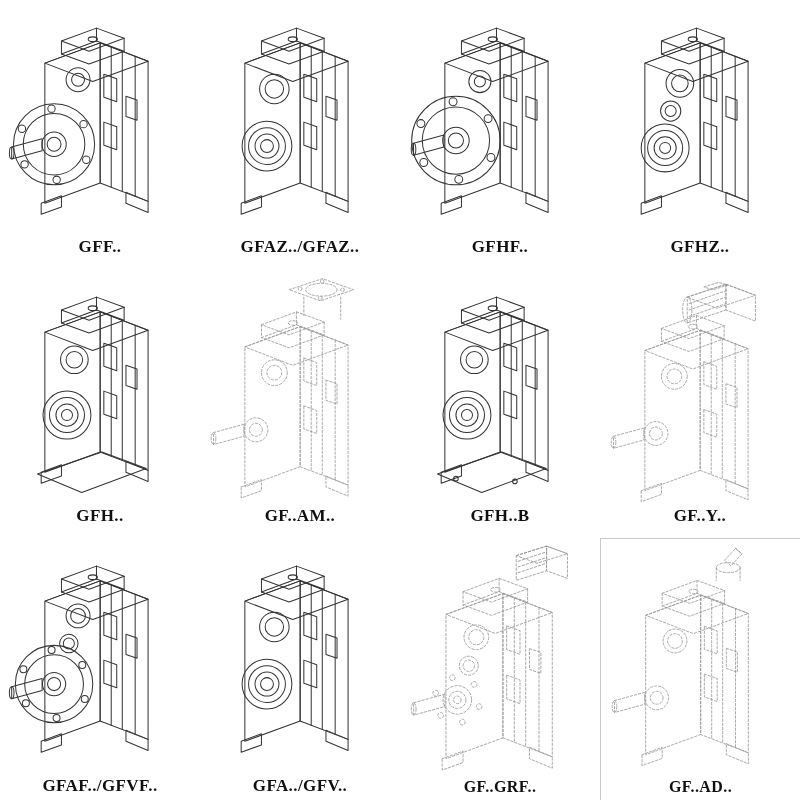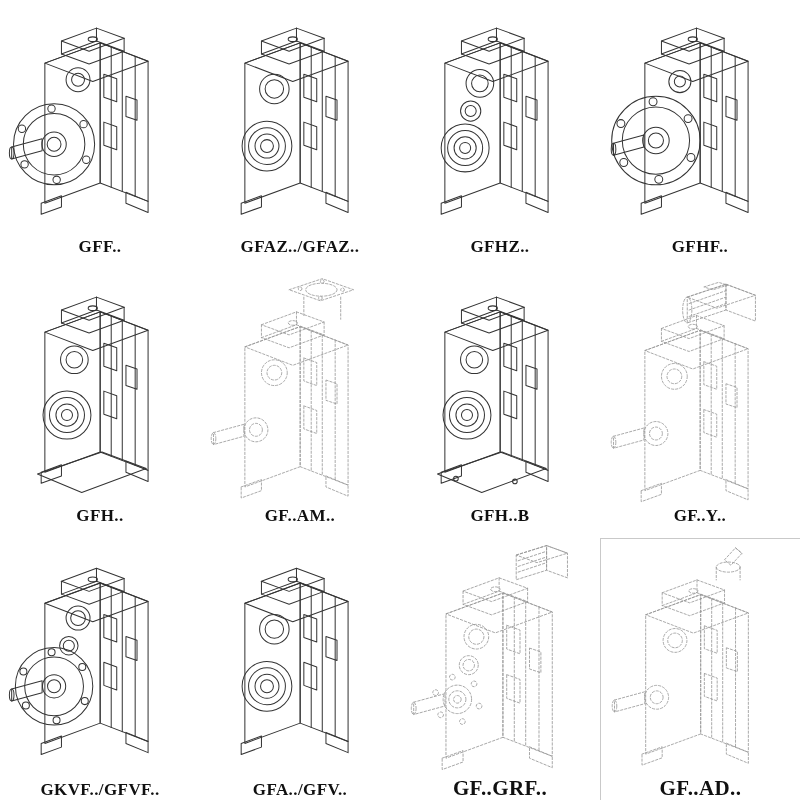--- a/index.html
+++ b/index.html
@@ -7,21 +7,21 @@
         font-family:"Liberation Serif","DejaVu Serif",serif;}
   .grid{width:800px;height:800px;display:grid;
         grid-template-columns:repeat(4,1fr);grid-template-rows:repeat(3,1fr);}
   .cell{display:flex;flex-direction:column;align-items:center;justify-content:flex-end;
         padding:6px 4px 12px;box-sizing:border-box;}
   .cell.boxed{border-left:1px solid #c9c9c9;border-top:1px solid #c9c9c9;}
   .drawing{flex:1 1 auto;width:100%;min-height:0;display:flex;align-items:center;justify-content:center;}
   .drawing svg{width:96%;height:100%;}
   .label{font-weight:700;font-size:17px;letter-spacing:0.4px;color:#101010;
          white-space:nowrap;line-height:1.1;margin-top:2px;}
-  .label.large{font-size:21px;}
+  .label.large{font-size:16px;}
 </style>
 </head>
 <body>
 
 <div class="page">
   <div class="grid" id="catalog-grid">
       <div class="cell">
         <div class="drawing">
           <svg viewBox="0 0 200 250" xmlns="http://www.w3.org/2000/svg" preserveAspectRatio="xMidYMid meet">
             <g fill="none" stroke="#343434" stroke-width="1.1" stroke-linejoin="round" stroke-linecap="round">
@@ -112,75 +112,75 @@
                 <line x1="126" y1="35" x2="126" y2="49"></line>
                 <ellipse cx="92" cy="36" rx="5" ry="2.5"></ellipse>
                 <line x1="112" y1="44.6" x2="112" y2="196.6"></line>
                 <line x1="124" y1="49.2" x2="124" y2="201.2"></line>
                 <line x1="138" y1="54.6" x2="138" y2="206.6"></line>
                 <polygon points="104,74 118,79 118,104 104,99"></polygon>
                 <polygon points="104,126 118,131 118,156 104,151"></polygon>
                 <polygon points="128,98 140,102 140,124 128,120"></polygon>
                 <polygon points="36,214 58,206 58,218 36,226"></polygon>
                 <polygon points="128,202 152,212 152,224 128,214"></polygon>
-                <circle cx="78" cy="84" r="15"></circle>
-                <circle cx="78" cy="84" r="9"></circle>
-                <circle cx="68" cy="114" r="11"></circle>
-                <circle cx="68" cy="114" r="6"></circle>
-                <circle cx="62" cy="154" r="26"></circle>
-                <circle cx="62" cy="154" r="19"></circle>
-                <circle cx="62" cy="154" r="12"></circle>
-                <circle cx="62" cy="154" r="6"></circle>
-              </g>
-            </g>
-          </svg>
-        </div>
-        <div class="label">GFHZ..</div>
-      </div>
-      <div class="cell">
-        <div class="drawing">
-          <svg viewBox="0 0 200 250" xmlns="http://www.w3.org/2000/svg" preserveAspectRatio="xMidYMid meet">
-            <g fill="none" stroke="#343434" stroke-width="1.1" stroke-linejoin="round" stroke-linecap="round">
-              <g transform="translate(0,0)">
-                <polygon points="40,62 100,40 100,192 40,214"></polygon>
-                <polygon points="100,40 152,60 152,212 100,192"></polygon>
-                <polygon points="40,62 100,40 152,60 92,82"></polygon>
-                <polygon points="58,52 96,38 126,49 88,63"></polygon>
-                <polygon points="58,38 96,24 126,35 88,49"></polygon>
-                <line x1="58" y1="38" x2="58" y2="52"></line>
-                <line x1="96" y1="24" x2="96" y2="38"></line>
-                <line x1="126" y1="35" x2="126" y2="49"></line>
-                <ellipse cx="92" cy="36" rx="5" ry="2.5"></ellipse>
-                <line x1="112" y1="44.6" x2="112" y2="196.6"></line>
-                <line x1="124" y1="49.2" x2="124" y2="201.2"></line>
-                <line x1="138" y1="54.6" x2="138" y2="206.6"></line>
-                <polygon points="104,74 118,79 118,104 104,99"></polygon>
-                <polygon points="104,126 118,131 118,156 104,151"></polygon>
-                <polygon points="128,98 140,102 140,124 128,120"></polygon>
-                <polygon points="36,214 58,206 58,218 36,226"></polygon>
-                <polygon points="128,202 152,212 152,224 128,214"></polygon>
                 <circle cx="78" cy="82" r="12"></circle>
                 <circle cx="78" cy="82" r="6"></circle>
                 <circle cx="52" cy="146" r="48"></circle>
                 <circle cx="52" cy="146" r="36.5"></circle>
                 <circle cx="52" cy="146" r="14.4"></circle>
                 <circle cx="52" cy="146" r="8.2"></circle>
                 <circle cx="90.0" cy="164.4" r="4.3"></circle>
                 <circle cx="55.1" cy="188.1" r="4.3"></circle>
                 <circle cx="17.1" cy="169.8" r="4.3"></circle>
                 <circle cx="14.0" cy="127.6" r="4.3"></circle>
                 <circle cx="48.9" cy="103.9" r="4.3"></circle>
                 <circle cx="86.9" cy="122.2" r="4.3"></circle>
                 <polygon points="6,149 39,140 39,153 6,162"></polygon>
                 <ellipse cx="6" cy="155.5" rx="2.5" ry="6.5"></ellipse>
               </g>
             </g>
           </svg>
         </div>
         <div class="label">GFHF..</div>
+      </div>
+      <div class="cell">
+        <div class="drawing">
+          <svg viewBox="0 0 200 250" xmlns="http://www.w3.org/2000/svg" preserveAspectRatio="xMidYMid meet">
+            <g fill="none" stroke="#343434" stroke-width="1.1" stroke-linejoin="round" stroke-linecap="round">
+              <g transform="translate(0,0)">
+                <polygon points="40,62 100,40 100,192 40,214"></polygon>
+                <polygon points="100,40 152,60 152,212 100,192"></polygon>
+                <polygon points="40,62 100,40 152,60 92,82"></polygon>
+                <polygon points="58,52 96,38 126,49 88,63"></polygon>
+                <polygon points="58,38 96,24 126,35 88,49"></polygon>
+                <line x1="58" y1="38" x2="58" y2="52"></line>
+                <line x1="96" y1="24" x2="96" y2="38"></line>
+                <line x1="126" y1="35" x2="126" y2="49"></line>
+                <ellipse cx="92" cy="36" rx="5" ry="2.5"></ellipse>
+                <line x1="112" y1="44.6" x2="112" y2="196.6"></line>
+                <line x1="124" y1="49.2" x2="124" y2="201.2"></line>
+                <line x1="138" y1="54.6" x2="138" y2="206.6"></line>
+                <polygon points="104,74 118,79 118,104 104,99"></polygon>
+                <polygon points="104,126 118,131 118,156 104,151"></polygon>
+                <polygon points="128,98 140,102 140,124 128,120"></polygon>
+                <polygon points="36,214 58,206 58,218 36,226"></polygon>
+                <polygon points="128,202 152,212 152,224 128,214"></polygon>
+                <circle cx="78" cy="84" r="15"></circle>
+                <circle cx="78" cy="84" r="9"></circle>
+                <circle cx="68" cy="114" r="11"></circle>
+                <circle cx="68" cy="114" r="6"></circle>
+                <circle cx="62" cy="154" r="26"></circle>
+                <circle cx="62" cy="154" r="19"></circle>
+                <circle cx="62" cy="154" r="12"></circle>
+                <circle cx="62" cy="154" r="6"></circle>
+              </g>
+            </g>
+          </svg>
+        </div>
+        <div class="label">GFHZ..</div>
       </div>
       <div class="cell">
         <div class="drawing">
           <svg viewBox="0 0 200 250" xmlns="http://www.w3.org/2000/svg" preserveAspectRatio="xMidYMid meet">
             <g fill="none" stroke="#343434" stroke-width="1.1" stroke-linejoin="round" stroke-linecap="round">
               <g transform="translate(0,0)">
                 <polygon points="40,62 100,40 100,192 40,214"></polygon>
                 <polygon points="100,40 152,60 152,212 100,192"></polygon>
                 <polygon points="40,62 100,40 152,60 92,82"></polygon>
                 <polygon points="58,52 96,38 126,49 88,63"></polygon>
@@ -366,21 +366,21 @@
                 <circle cx="19.4" cy="172.8" r="3.8"></circle>
                 <circle cx="16.7" cy="135.9" r="3.8"></circle>
                 <circle cx="47.3" cy="115.1" r="3.8"></circle>
                 <circle cx="80.6" cy="131.2" r="3.8"></circle>
                 <polygon points="4,155 37,146 37,159 4,168"></polygon>
                 <ellipse cx="4" cy="161.5" rx="2.5" ry="6.5"></ellipse>
               </g>
             </g>
           </svg>
         </div>
-        <div class="label">GKVF../GFVF..</div>
+        <div class="label">GFAF../GFVF..</div>
       </div>
       <div class="cell">
         <div class="drawing">
           <svg viewBox="0 0 200 250" xmlns="http://www.w3.org/2000/svg" preserveAspectRatio="xMidYMid meet">
             <g fill="none" stroke="#343434" stroke-width="1.1" stroke-linejoin="round" stroke-linecap="round">
               <g transform="translate(0,0)">
                 <polygon points="40,62 100,40 100,192 40,214"></polygon>
                 <polygon points="100,40 152,60 152,212 100,192"></polygon>
                 <polygon points="40,62 100,40 152,60 92,82"></polygon>
                 <polygon points="58,52 96,38 126,49 88,63"></polygon>

